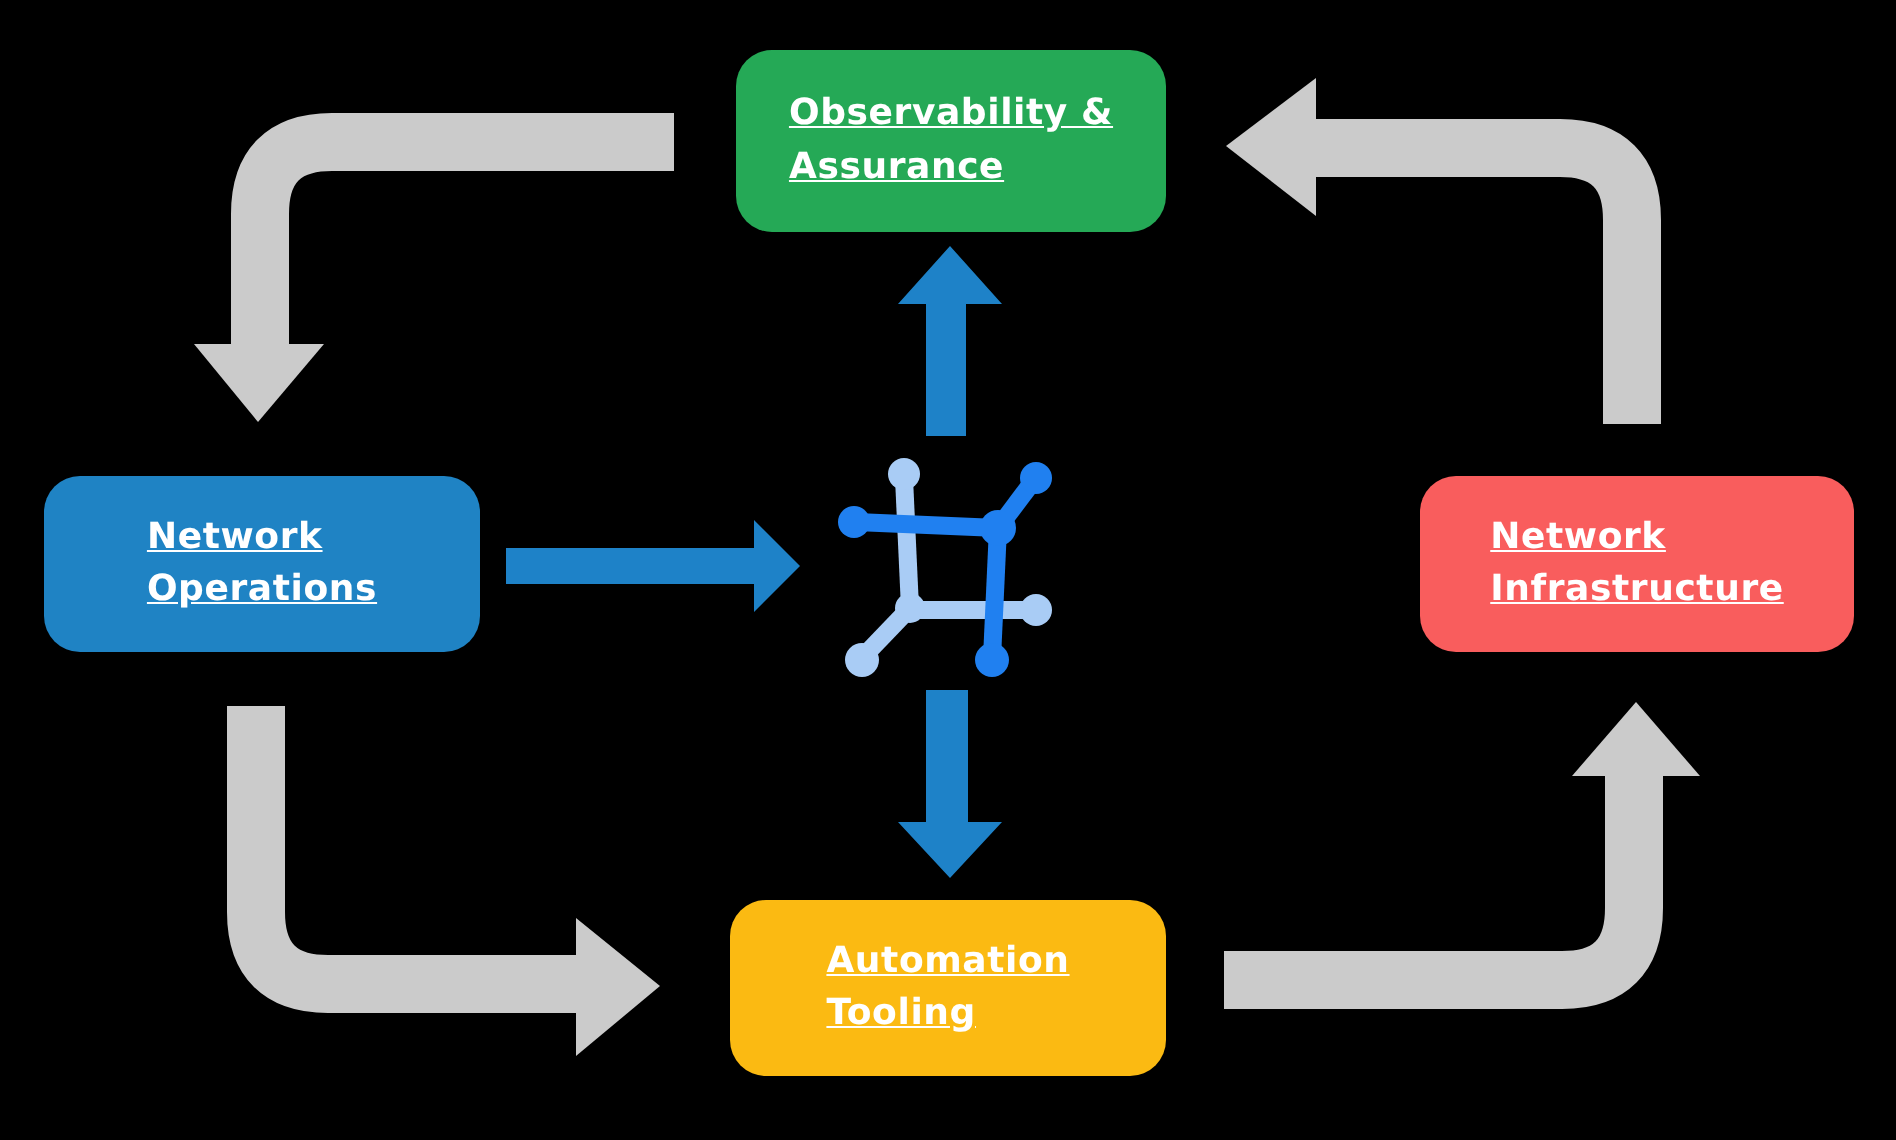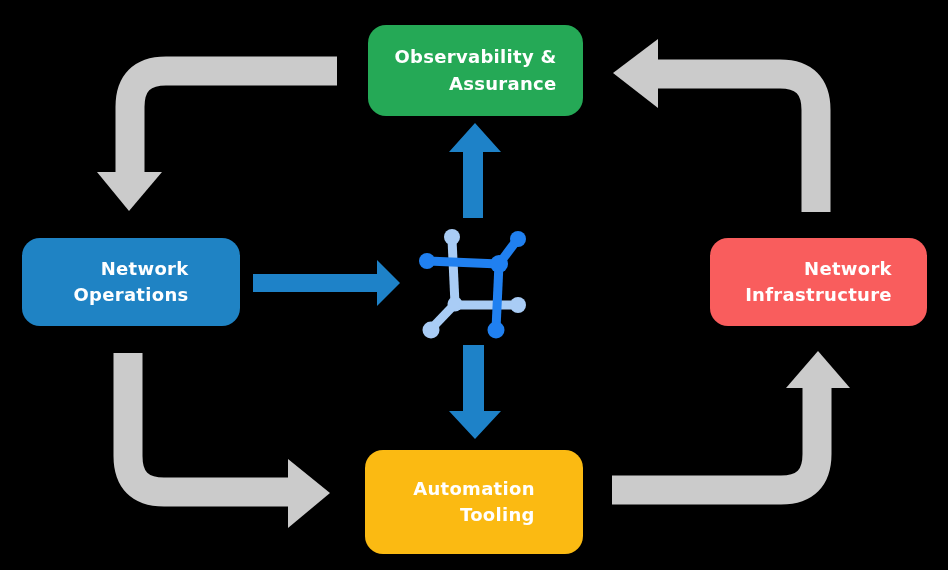--- a/index.html
+++ b/index.html
@@ -25,33 +25,34 @@
     height: 570px;
     display: block;
   }
   .node {
     position: absolute;
     display: flex;
     align-items: center;
     justify-content: center;
     border-radius: 18px;
     color: #ffffff;
-    text-align: right;
+    text-align: left;
+    text-decoration: underline;
   }
   .node span {
     white-space: pre-line;
     font-size: 18px;
     font-weight: 600;
     letter-spacing: 0.3px;
     line-height: 1.45;
   }
   .node-observability { left: 368px; top: 25px;  width: 215px; height: 91px; }
   .node-operations    { left: 22px;  top: 238px; width: 218px; height: 88px; }
   .node-infrastructure{ left: 710px; top: 238px; width: 217px; height: 88px; }
-  .node-tooling       { left: 365px; top: 450px; width: 218px; height: 104px; }
+  .node-tooling       { left: 365px; top: 450px; width: 218px; height: 88px; }
 </style>
 </head>
 <body>
 
 <div class="stage">
 
   <svg class="layer" viewBox="0 0 948 570">
 
     <g>
       <path d="M 337 71 H 166 Q 130 71 130 107 V 174" fill="none" stroke-width="29" stroke="#CBCBCB"></path>

